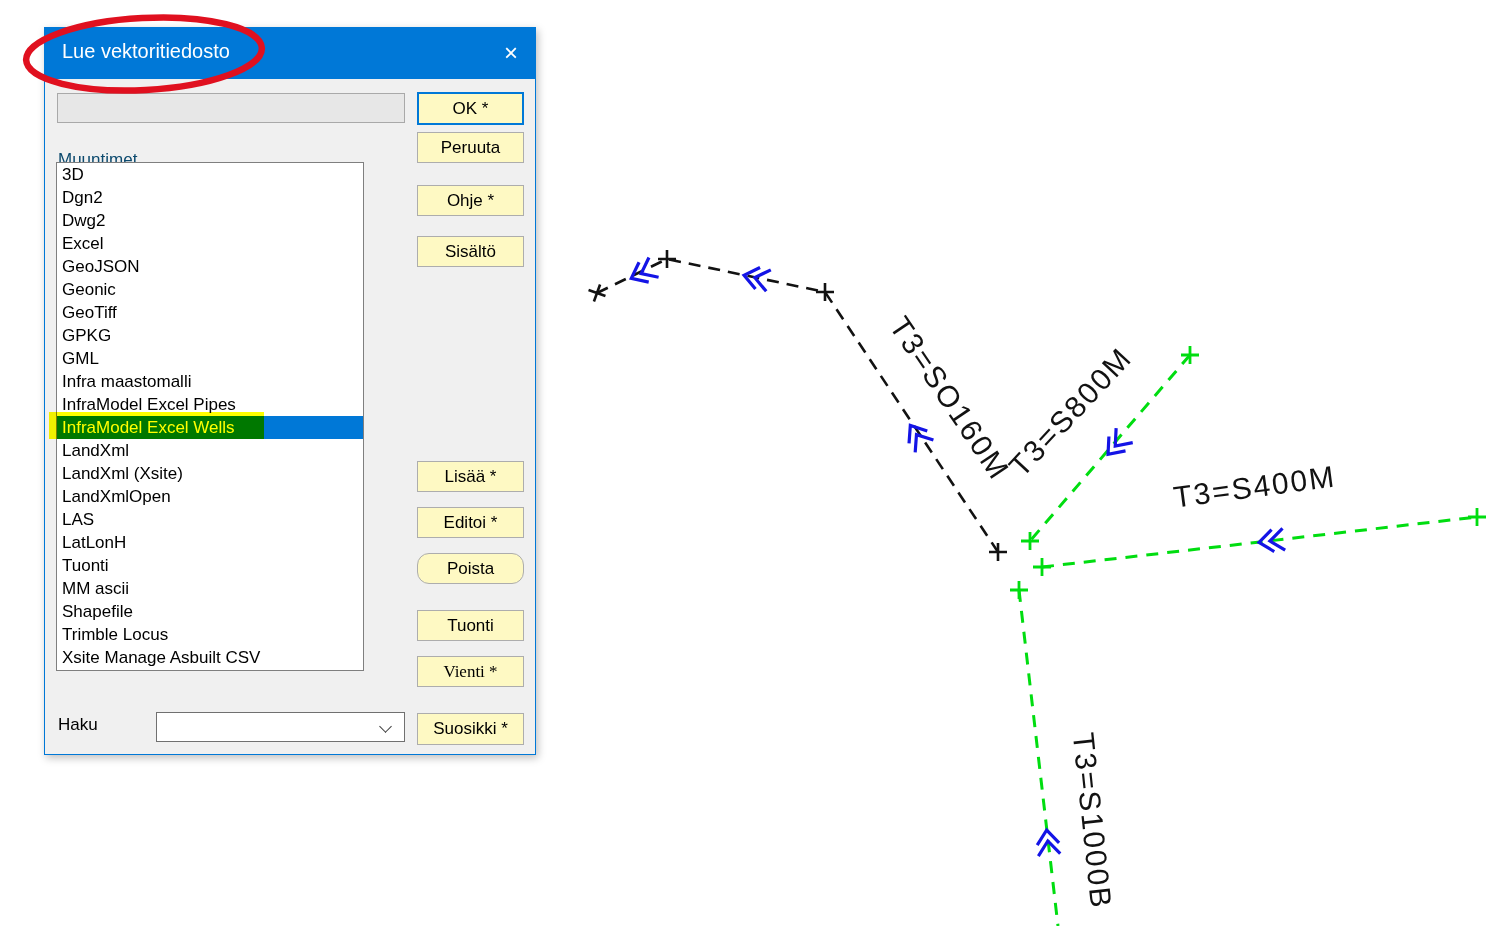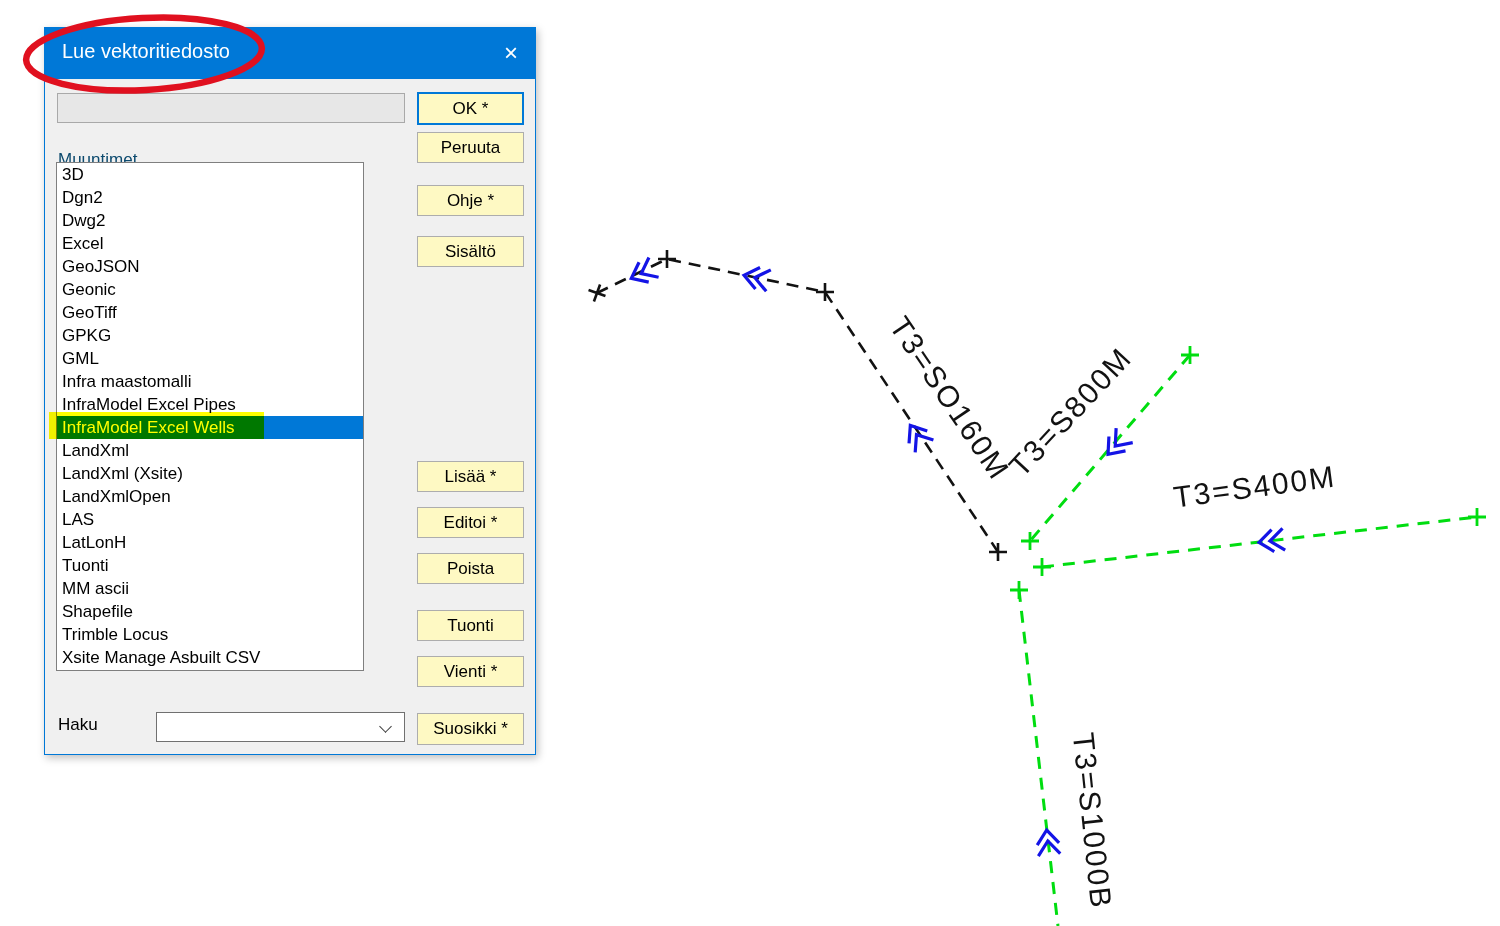--- a/index.html
+++ b/index.html
@@ -32,23 +32,23 @@
   .btn { position:absolute; left:372px; width:107px; height:31px; background:#fef9c3;
          border:1px solid #adadad; font-size:17px; color:#000;
          font-family:"Liberation Sans", sans-serif; text-align:center; }
   .btn.default { height:33px; border:2px solid #0078d7; }
   .btn-ok      { top:64px; }
   .btn-cancel  { top:104px; }
   .btn-help    { top:157px; }
   .btn-content { top:208px; }
   .btn-add     { top:433px; }
   .btn-edit    { top:479px; }
-  .btn-remove  { top:525px; }
+  .btn-remove  { top:525px;border-radius:12px; }
   .btn-import  { top:582px; }
-  .btn-export  { top:628px; }
+  .btn-export  { top:628px;font-family:Liberation Serif, serif; }
   .btn-fav     { top:685px; height:32px; }
 
   .list-label { position:absolute; left:13px; top:110px; font-size:17px; color:#0c4a6e;margin-top:12px; }
   .listbox { position:absolute; left:11px; top:134px; width:308px; height:509px;
              background:#ffffff; border:1px solid #7f7f7f; overflow:hidden; }
   .list-item { height:23px; line-height:23px; font-size:17px; color:#000;
                padding-left:5px; white-space:nowrap; }
   .list-item.selected { background:#0078d7; color:#ffffff; }
 
   .hl-overlay { position:absolute; left:4px; top:384px; width:215px; height:27px;

